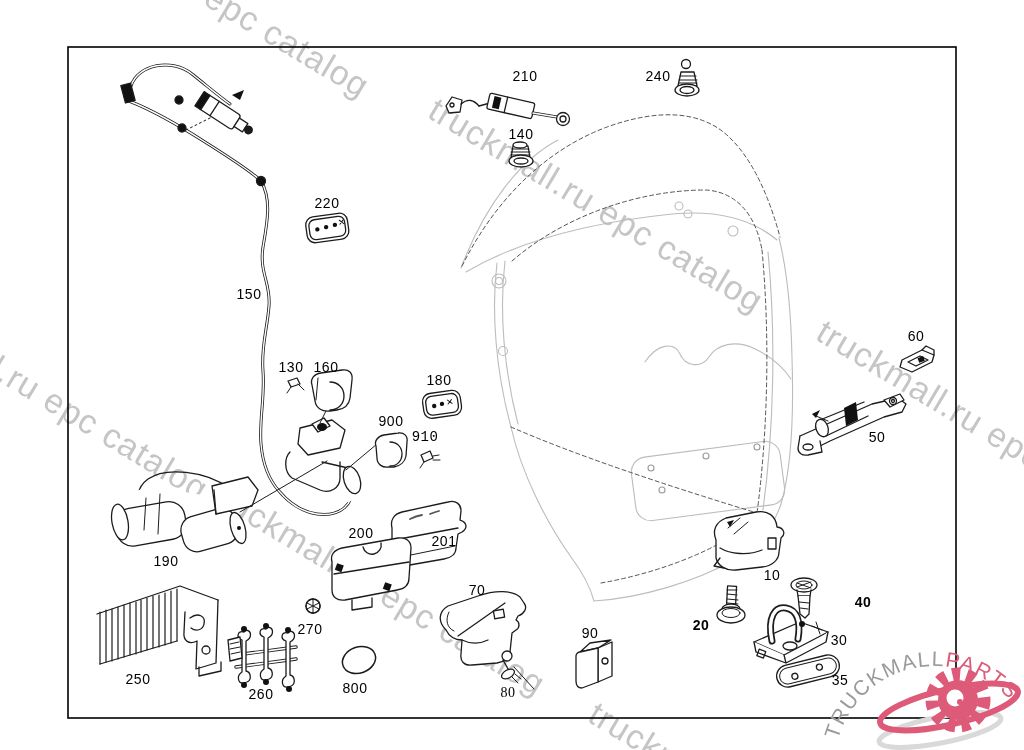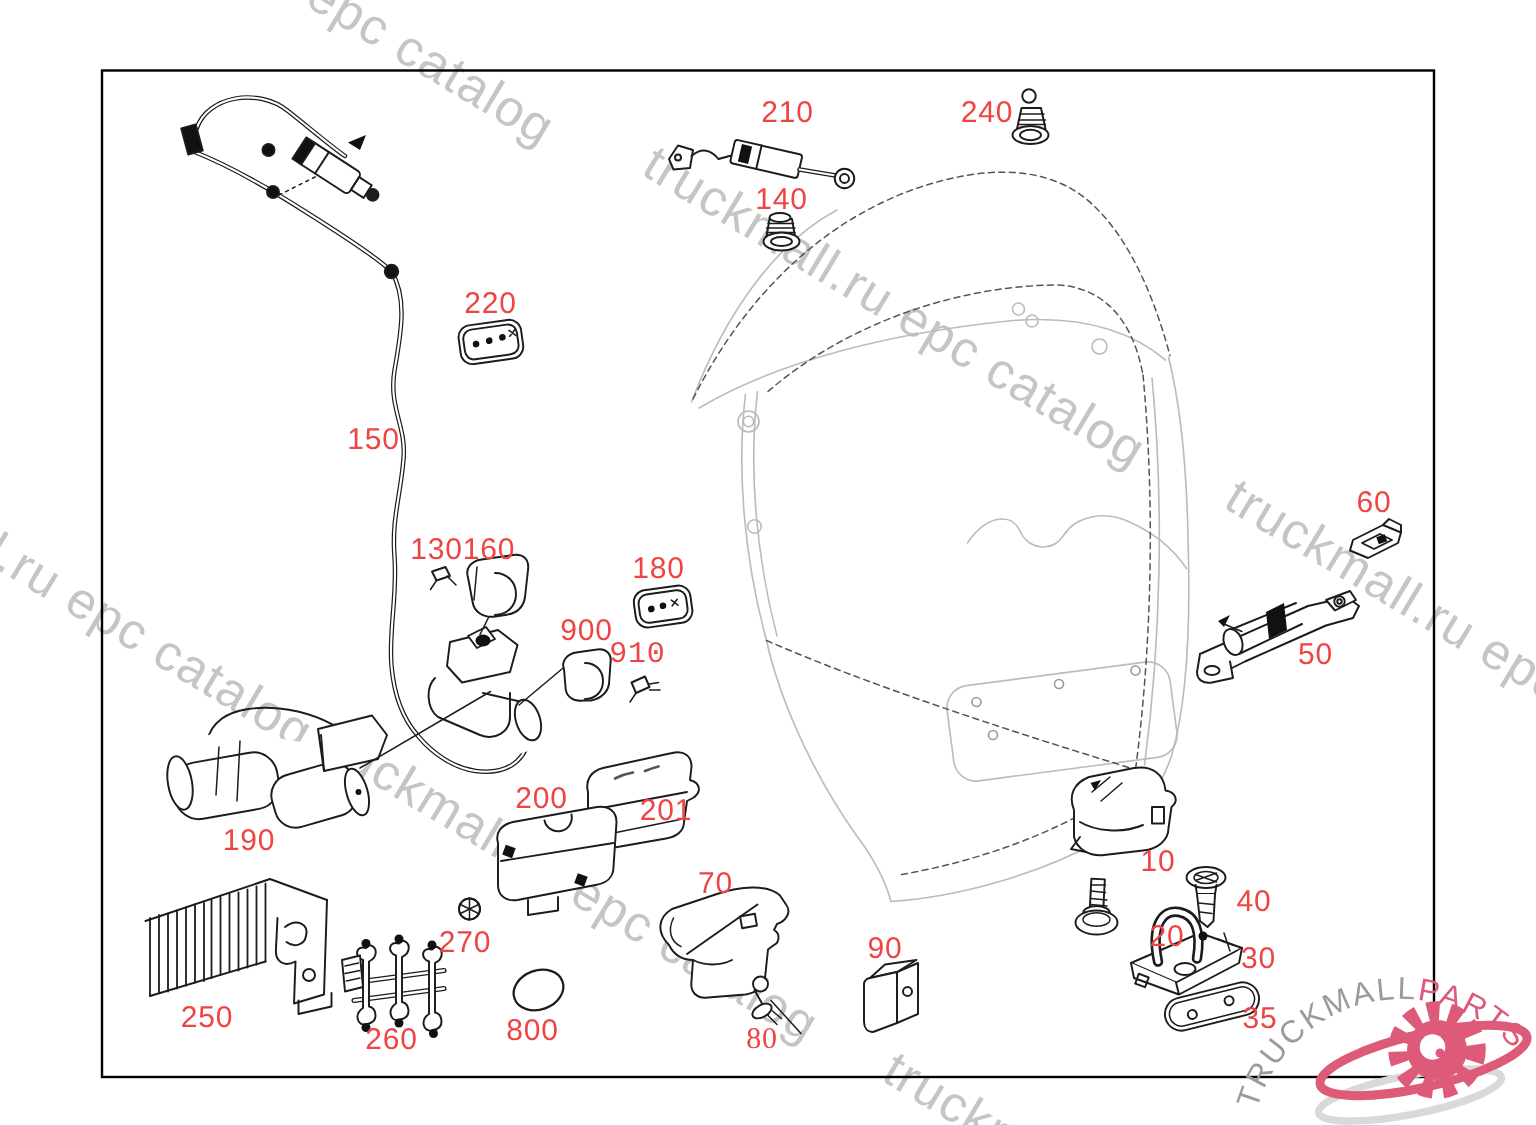--- a/index.html
+++ b/index.html
@@ -7,21 +7,21 @@
     width:1024px;height:750px;position:relative;overflow:hidden;background:#ffffff;
     font-family:"Liberation Sans",sans-serif;
   }
   .wm{
     position:absolute;white-space:nowrap;font-size:34px;letter-spacing:1px;
     transform:rotate(31deg);transform-origin:0 0;z-index:1;user-select:none;
   }
   svg.scene{position:absolute;left:0;top:0;z-index:2;}
   #labels .part-label{
     position:absolute;transform:translate(-50%,-50%);
-    font-size:20px;color:#ef4444;z-index:3;letter-spacing:.5px;text-align:right;
+    font-size:14px;color:#000000;z-index:3;letter-spacing:.5px;text-align:right;
   }
   .tube-outer{stroke:#1c1c1c;stroke-width:3;fill:none;}
   .tube-inner{stroke:#ffffff;stroke-width:1.4;fill:none;}
   .hoop-outer{stroke:#1c1c1c;stroke-width:7;fill:none;}
   .hoop-inner{stroke:#ffffff;stroke-width:3.5;fill:none;}
   .rail-outer{stroke:#1c1c1c;stroke-width:3.4;fill:none;}
   .rail-inner{stroke:#ffffff;stroke-width:1.6;fill:none;}
 </style>
 </head>
 <body>
@@ -384,19 +384,19 @@
     <div class="part-label" style="left: 361px; top: 533px;">200</div>
     <div class="part-label" style="left: 166px; top: 561px;">190</div>
     <div class="part-label" style="left: 138px; top: 679px;">250</div>
     <div class="part-label" style="left: 261px; top: 694px;">260</div>
     <div class="part-label" style="left: 310px; top: 629px;">270</div>
     <div class="part-label" style="left: 355px; top: 688px;">800</div>
     <div class="part-label" style="left: 477px; top: 590px;">70</div>
     <div class="part-label" style="left: 508px; top: 693px; font-family: Liberation Serif, serif;">80</div>
     <div class="part-label" style="left: 590px; top: 633px;">90</div>
     <div class="part-label" style="left: 772px; top: 575px;">10</div>
-    <div class="part-label" style="left: 778px; top: 625px;">20</div>
-    <div class="part-label" style="left: 836px; top: 602px;">40</div>
+    <div class="part-label" style="left: 701px; top: 625px; font-weight: bold;">20</div>
+    <div class="part-label" style="left: 863px; top: 602px; font-weight: bold;">40</div>
     <div class="part-label" style="left: 839px; top: 640px;">30</div>
     <div class="part-label" style="left: 840px; top: 680px;">35</div>
     <div class="part-label" style="left: 877px; top: 437px;">50</div>
     <div class="part-label" style="left: 916px; top: 336px;">60</div>
   </div>
 
 </body></html>

